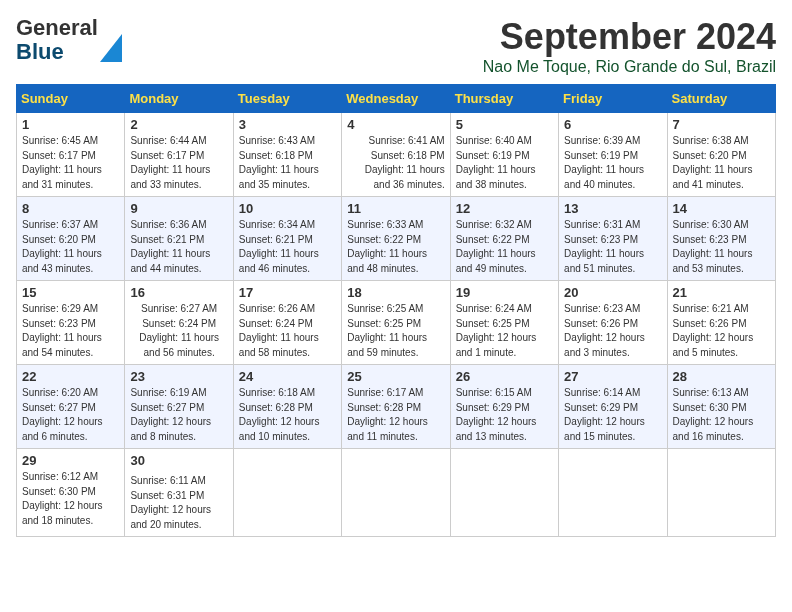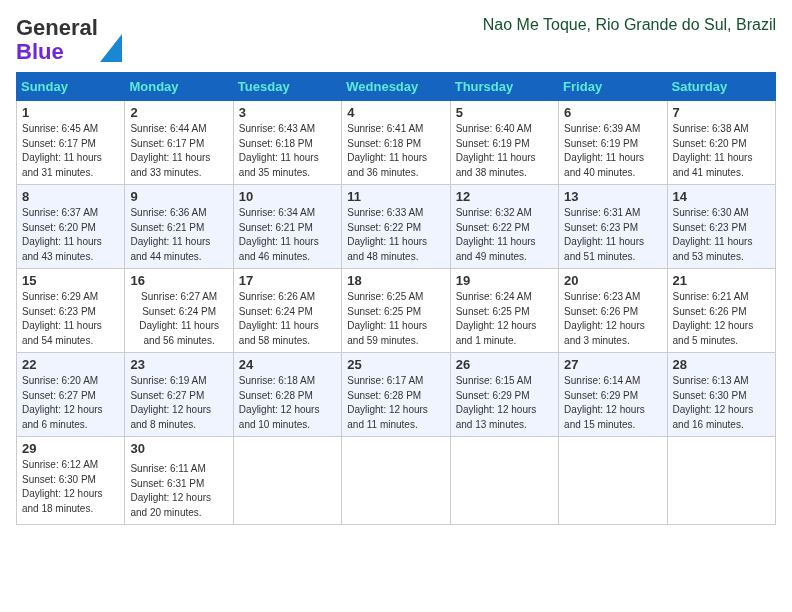--- a/index.html
+++ b/index.html
@@ -20,41 +20,41 @@
       display: flex;
       flex-direction: column;
       align-items: center;
     }
     .logo-text {
       font-size: 22px;
       font-weight: bold;
       color: #333;
       line-height: 1.1;
     }
-    .logo-text span.blue { color: #6d28d9; }
+    .logo-text span.blue { color: #0c4a6e; }
     .title-area {
       text-align: right;
     }
     .month-title {
       font-size: 36px;
       font-weight: bold;
       color: #333;
     }
     .location-title {
       font-size: 16px;
       color: #14532d;
     }
     .calendar {
       width: 100%;
       border-collapse: collapse;
       margin-top: 8px;
     }
     .calendar th {
       background: #1565c0;
-      color: #5eead4;
+      color: #fde047;
       font-size: 13px;
       font-weight: bold;
       padding: 6px 4px;
       text-align: left;
       border: 1px solid #1565c0;
     }
     .calendar td {
       border: 1px solid #ccc;
       vertical-align: top;
       padding: 4px 5px;
@@ -91,20 +91,21 @@
     <div style="display:flex;align-items:flex-end;gap:2px;">
       <span class="logo-text">
         <span>General</span><br><span class="blue">Blue</span>
       </span>
       <svg width="22" height="28" viewBox="0 0 22 28" style="margin-bottom:2px;">
         <polygon points="0,28 22,0 22,28" fill="#1a87d4"></polygon>
       </svg>
     </div>
   </div>
   <div class="title-area">
+    <div class="month-title">September 2024</div>
     <div class="location-title">Nao Me Toque, Rio Grande do Sul, Brazil</div>
   </div>
 </div>
 
 <table class="calendar">
   <thead>
     <tr id="header-row">
         <th>Sunday</th>
         <th>Monday</th>
         <th>Tuesday</th>
@@ -132,21 +133,21 @@
         </td>
         <td>
           <span class="day-num">3</span>
           <div class="day-info" style="white-space: pre-line;">Sunrise: 6:43 AM
 Sunset: 6:18 PM
 Daylight: 11 hours
 and 35 minutes.</div>
         </td>
         <td>
           <span class="day-num">4</span>
-          <div class="day-info" style="white-space: pre-line;">Sunrise: 6:41 AM
+          <div class="day-info" style="white-space: pre-line; text-align: right;">Sunrise: 6:41 AM
 Sunset: 6:18 PM
 Daylight: 11 hours
 and 36 minutes.</div>
         </td>
         <td>
           <span class="day-num">5</span>
           <div class="day-info" style="white-space: pre-line;">Sunrise: 6:40 AM
 Sunset: 6:19 PM
 Daylight: 11 hours
 and 38 minutes.</div>

